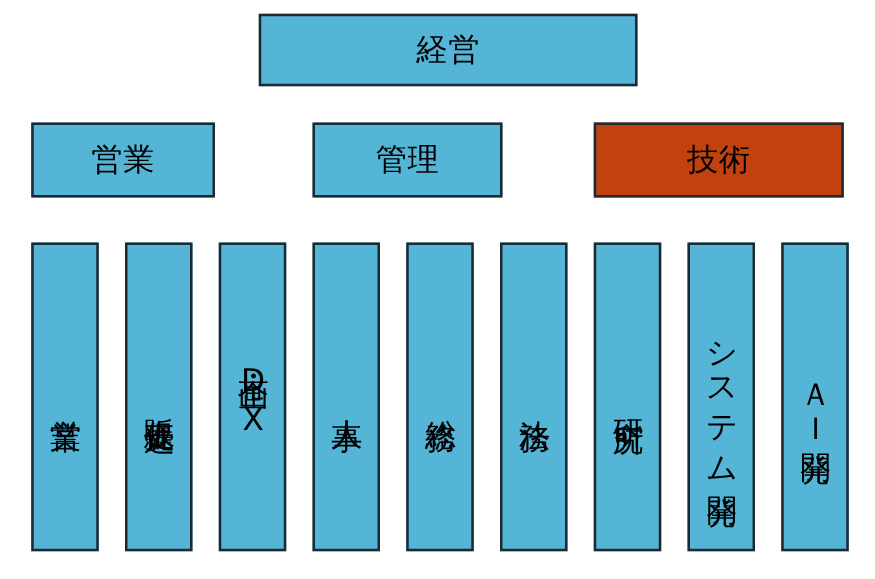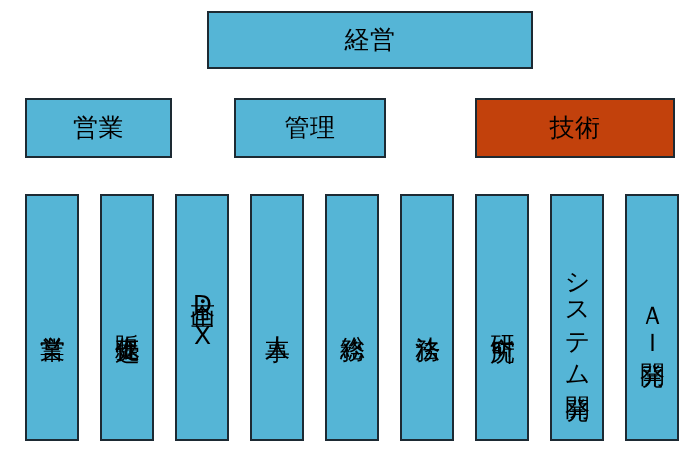--- a/index.html
+++ b/index.html
@@ -53,29 +53,29 @@
   .box-label {
     display: block;
     text-align: center;
   }
 </style>
 </head>
 <body>
 
 <div id="chart-root" style="background: rgb(255, 255, 255);">
 
-  <div class="org-box horiz" style="left: 207px; top: 11px; width: 326px; height: 58px; background: rgb(85, 181, 214); border-color: rgb(29, 42, 51); color: rgb(0, 0, 0);">
+  <div class="org-box horiz" style="left: 207px; top: 11px; width: 303px; height: 58px; background: rgb(85, 181, 214); border-color: rgb(29, 42, 51); color: rgb(0, 0, 0);">
     <span class="box-label">経営</span>
   </div>
 
   <div class="org-box horiz" style="left: 25px; top: 98px; width: 147px; height: 60px; background: rgb(85, 181, 214); border-color: rgb(29, 42, 51); color: rgb(0, 0, 0);">
     <span class="box-label">営業</span>
   </div>
 
-  <div class="org-box horiz" style="left: 234px; top: 98px; width: 152px; height: 60px; background: rgb(85, 181, 214); border-color: rgb(29, 42, 51); color: rgb(0, 0, 0); align-items: center;">
+  <div class="org-box horiz" style="left: 250px; top: 98px; width: 152px; height: 60px; background: rgb(85, 181, 214); border-color: rgb(29, 42, 51); color: rgb(0, 0, 0); align-items: center;">
     <span class="box-label">管理</span>
   </div>
 
   <div class="org-box horiz" style="left: 475px; top: 98px; width: 200px; height: 60px; background: #c2410c; border-color: rgb(29, 42, 51); color: rgb(0, 0, 0);">
     <span class="box-label">技術</span>
   </div>
 
   <div class="org-box vert" style="left: 25px; top: 194px; width: 54px; height: 247px; background: rgb(85, 181, 214); border-color: rgb(29, 42, 51); color: rgb(0, 0, 0);">
     <span class="box-label">営業</span>
   </div>

